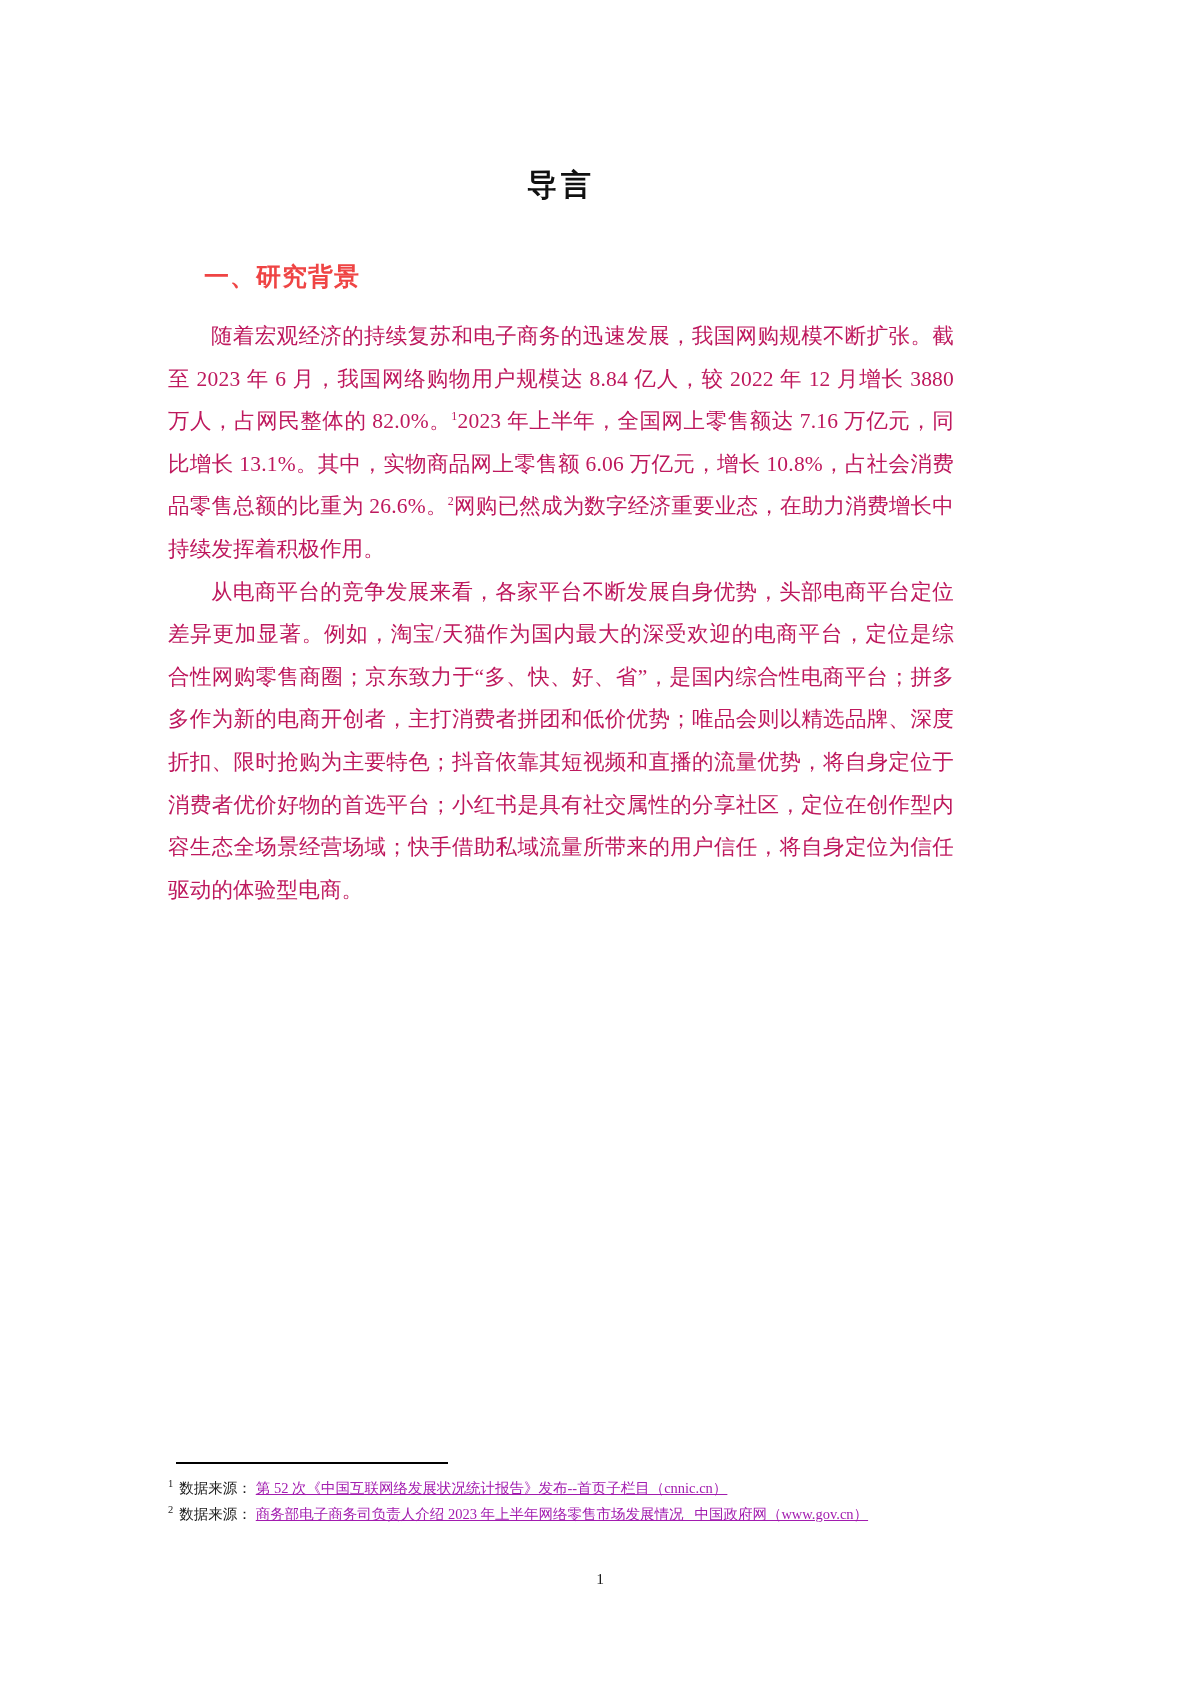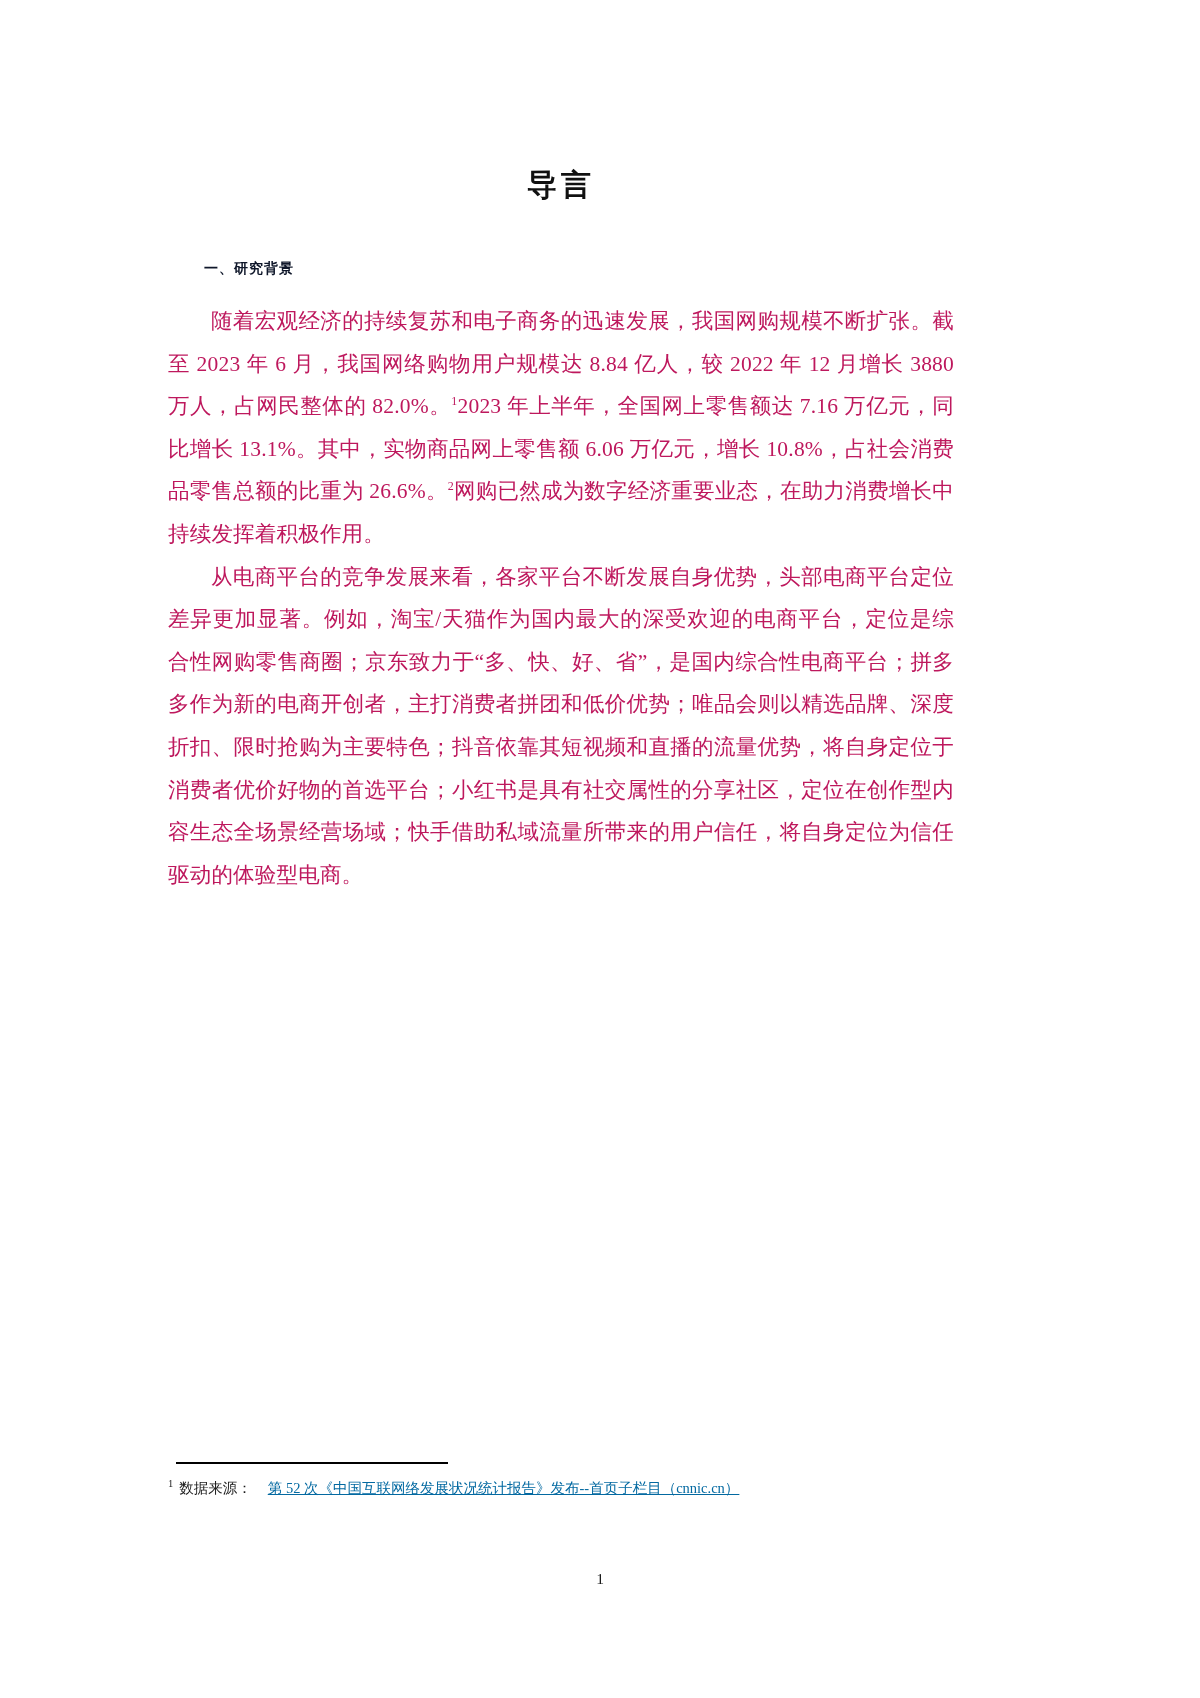--- a/index.html
+++ b/index.html
@@ -33,27 +33,27 @@
     font-weight: bold;
     letter-spacing: 4px;
     margin: 0;
     padding-top: 165px;
     color: #111111;
     font-family: "Liberation Serif", "DejaVu Serif", serif;
   }
 
   
   .section-heading {
-    font-size: 14px;
+    font-size: 25px;
     font-weight: bold;
     margin: 0;
     padding-top: 54px;
     padding-left: 36px;
     letter-spacing: 1px;
-    color: #0f172a;
+    color: #ef4444;
   }
 
   
   .body-para {
     font-size: 21.5px;
     line-height: 42.6px;
     text-align: justify;
     text-justify: inter-ideograph;
     text-indent: 43px;
     margin: 0;
@@ -87,24 +87,24 @@
     line-height: 22px;
     color: #1b1b1b;
     margin: 0;
     text-align: justify;
   }
   .footnote .fn-num {
     font-size: 10.5px;
     vertical-align: super;
     margin-right: 6px;
   }
-  .footnote .fn-label { margin-right: 16px; }
+  .footnote .fn-label { margin-right: 4px; }
   .fn-link {
     text-decoration: underline;
-    color: #0369a1;
+    color: #a21caf;
   }
 
   
   .page-number {
     position: absolute;
     left: 0;
     top: 1570px;
     width: 1200px;
     text-align: center;
     font-size: 15.5px;
@@ -126,18 +126,19 @@
         <p class="body-para first"><span>随着宏观经济的持续复苏和电子商务的迅速发展，我国网购规模不断扩张。截至 2023 年 6 月，我国网络购物用户规模达 8.84 亿人，较 2022 年 12 月增长 3880 万人，占网民整体的 82.0%。</span><sup class="fn-ref">1</sup><span>2023 年上半年，全国网上零售额达 7.16 万亿元，同比增长 13.1%。其中，实物商品网上零售额 6.06 万亿元，增长 10.8%，占社会消费品零售总额的比重为 26.6%。</span><sup class="fn-ref">2</sup><span>网购已然成为数字经济重要业态，在助力消费增长中持续发挥着积极作用。</span></p>
         <p class="body-para"><span>从电商平台的竞争发展来看，各家平台不断发展自身优势，头部电商平台定位差异更加显著。例如，淘宝/天猫作为国内最大的深受欢迎的电商平台，定位是综合性网购零售商圈；京东致力于“多、快、好、省”，是国内综合性电商平台；拼多多作为新的电商开创者，主打消费者拼团和低价优势；唯品会则以精选品牌、深度折扣、限时抢购为主要特色；抖音依靠其短视频和直播的流量优势，将自身定位于消费者优价好物的首选平台；小红书是具有社交属性的分享社区，定位在创作型内容生态全场景经营场域；快手借助私域流量所带来的用户信任，将自身定位为信任驱动的体验型电商。</span></p>
       </div>
 
   </div>
 
   <div class="footnote-area">
     <div class="footnote-rule"></div>
     <div id="footnote-container">
         <p class="footnote"><span class="fn-num">1</span><span class="fn-label">数据来源：</span><span class="fn-link">第 52 次《中国互联网络发展状况统计报告》发布--首页子栏目（cnnic.cn）</span></p>
+        <p class="footnote"><span class="fn-num">2</span><span class="fn-label">数据来源：</span><span class="fn-link">商务部电子商务司负责人介绍 2023 年上半年网络零售市场发展情况_ 中国政府网（www.gov.cn）</span></p>
       </div>
   </div>
 
   <div class="page-number">1</div>
 
 </div>
 
 </body></html>

